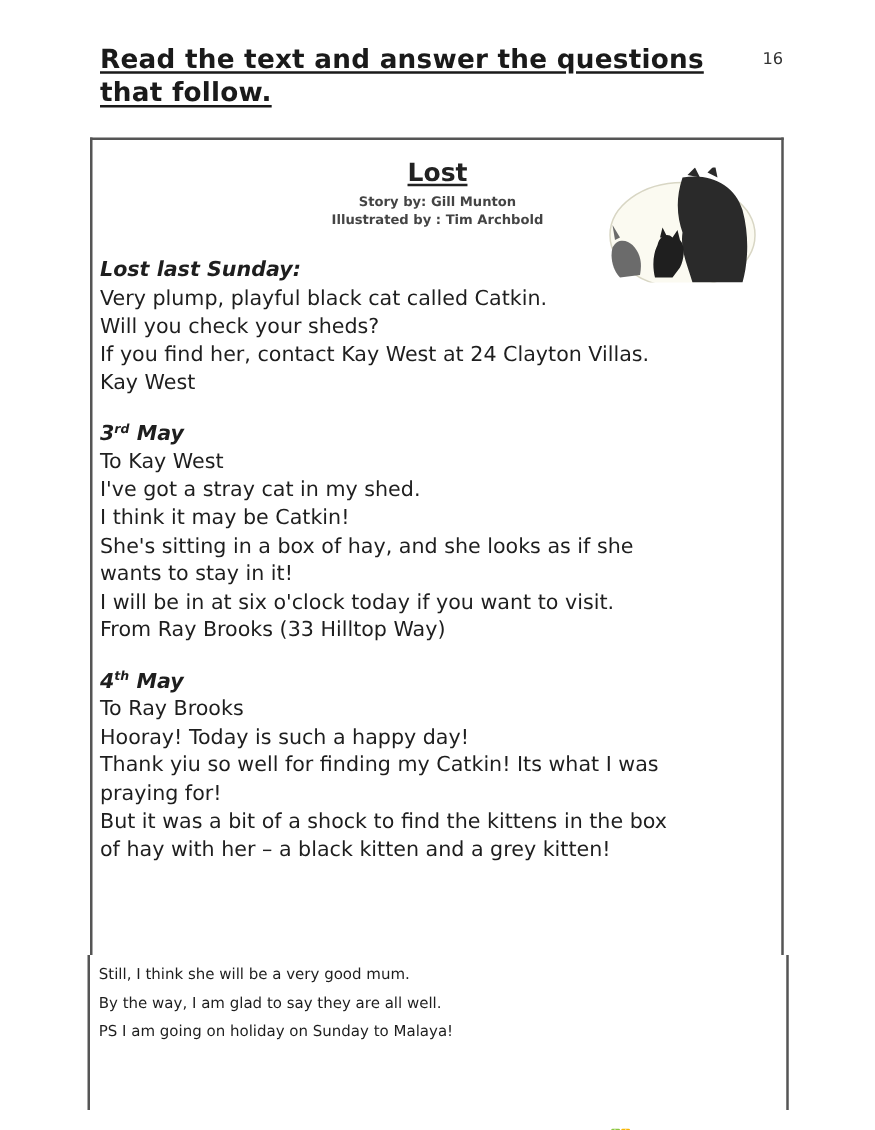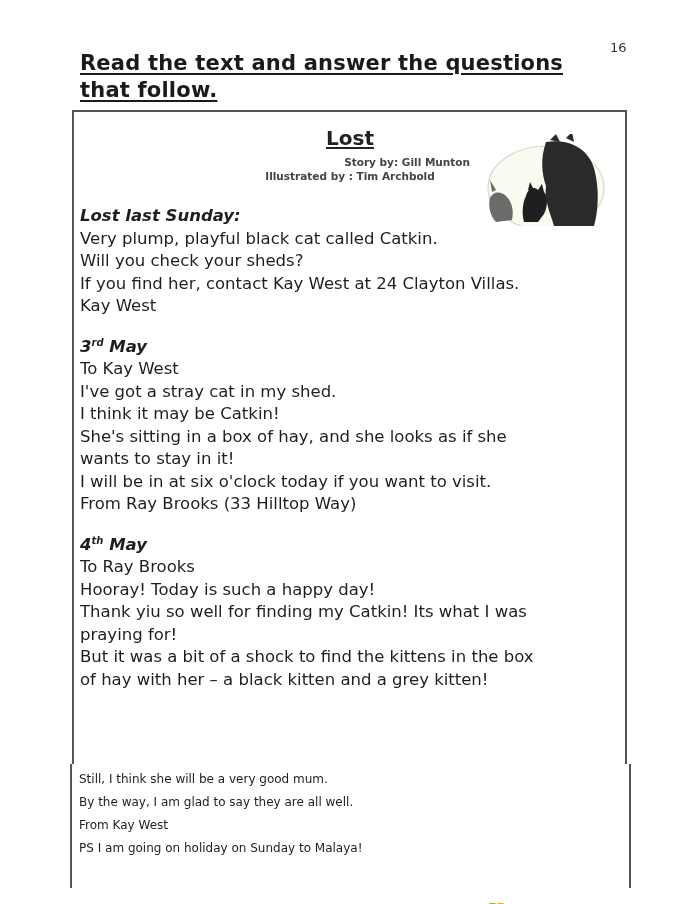--- a/index.html
+++ b/index.html
@@ -21,21 +21,20 @@
     top: 34px;
     width: 520px;
     font-size: 21px;
     font-weight: bold;
     line-height: 27px;
     text-decoration: underline;
     text-decoration-thickness: 2px;
     text-underline-offset: 3px;
     letter-spacing: 0.2px;
     color: #1a1a1a;
-    margin-top: 16px;
   }
   .page-num {
     position: absolute;
     left: 610px;
     top: 40px;
     font-size: 13px;
     color: #333;
   }
   .box-upper {
     position: absolute;
@@ -71,21 +70,21 @@
   }
   .credit {
     position: absolute;
     left: 230px;
     width: 240px;
     text-align: center;
     font-size: 10.5px;
     font-weight: bold;
     color: #444;
   }
-  .credit.author { top: 156px; text-align: right; }
+  .credit.author { top: 156px; }
   .credit.illustrator { top: 170px; text-align: center; }
   .illustration {
     position: absolute;
     left: 476px;
     top: 134px;
     width: 140px;
     height: 92px;
   }
   .text-body {
     position: absolute;
@@ -201,21 +200,20 @@
   <div class="line">Hooray! Today is such a happy day!</div>
   <div class="line">Thank yiu so well for finding my Catkin! Its what I was</div>
   <div class="line">praying for!</div>
   <div class="line">But it was a bit of a shock to find the kittens in the box</div>
   <div class="line">of hay with her – a black kitten and a grey kitten!</div>
 </div>
 
 <div class="lower-text">
   <div class="line">Still, I think she will be a very good mum.</div>
   <div class="line">By the way, I am glad to say they are all well.</div>
-  <div class="line">From Kay West</div>
   <div class="line">PS I am going on holiday on Sunday to Malaya!</div>
 </div>
 
 <div class="logo">
   <div class="logo-tiles">
     <span style="background:#8cc63f">L</span>
     <span style="background:#f7b500">I</span>
     <span style="background:#29a9e0">V</span>
     <span style="background:#e8413c">E</span>
   </div>

